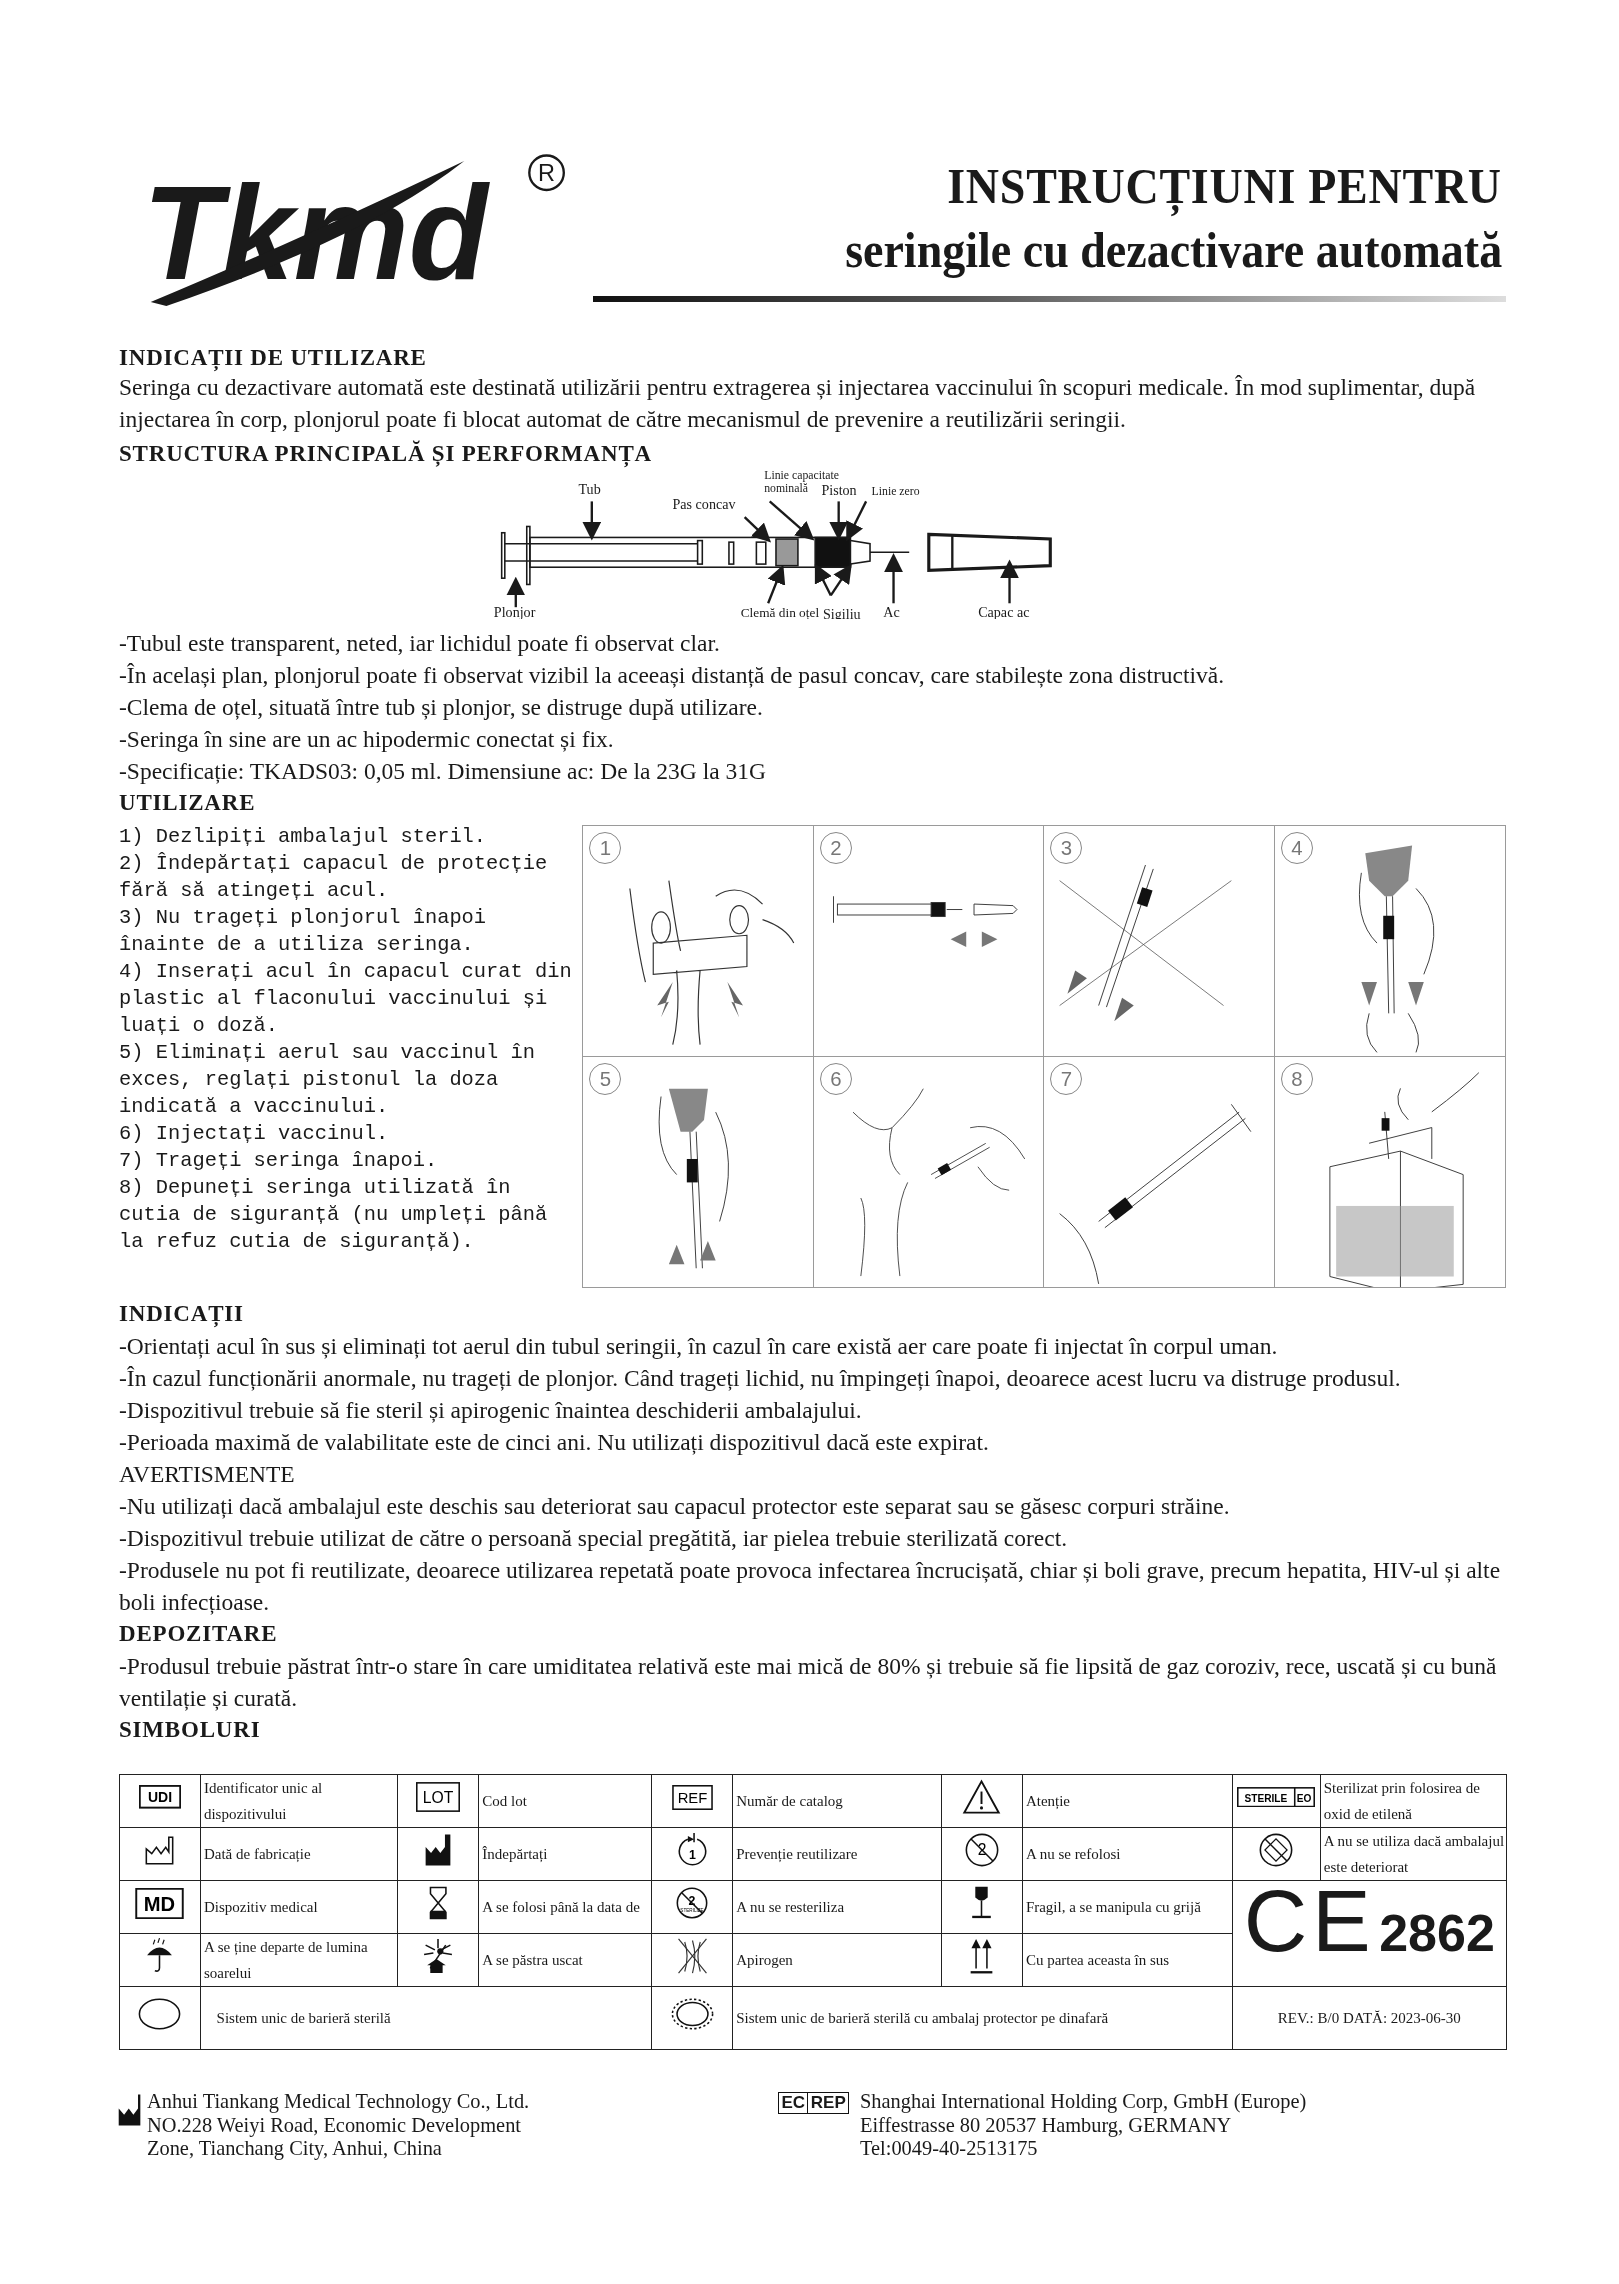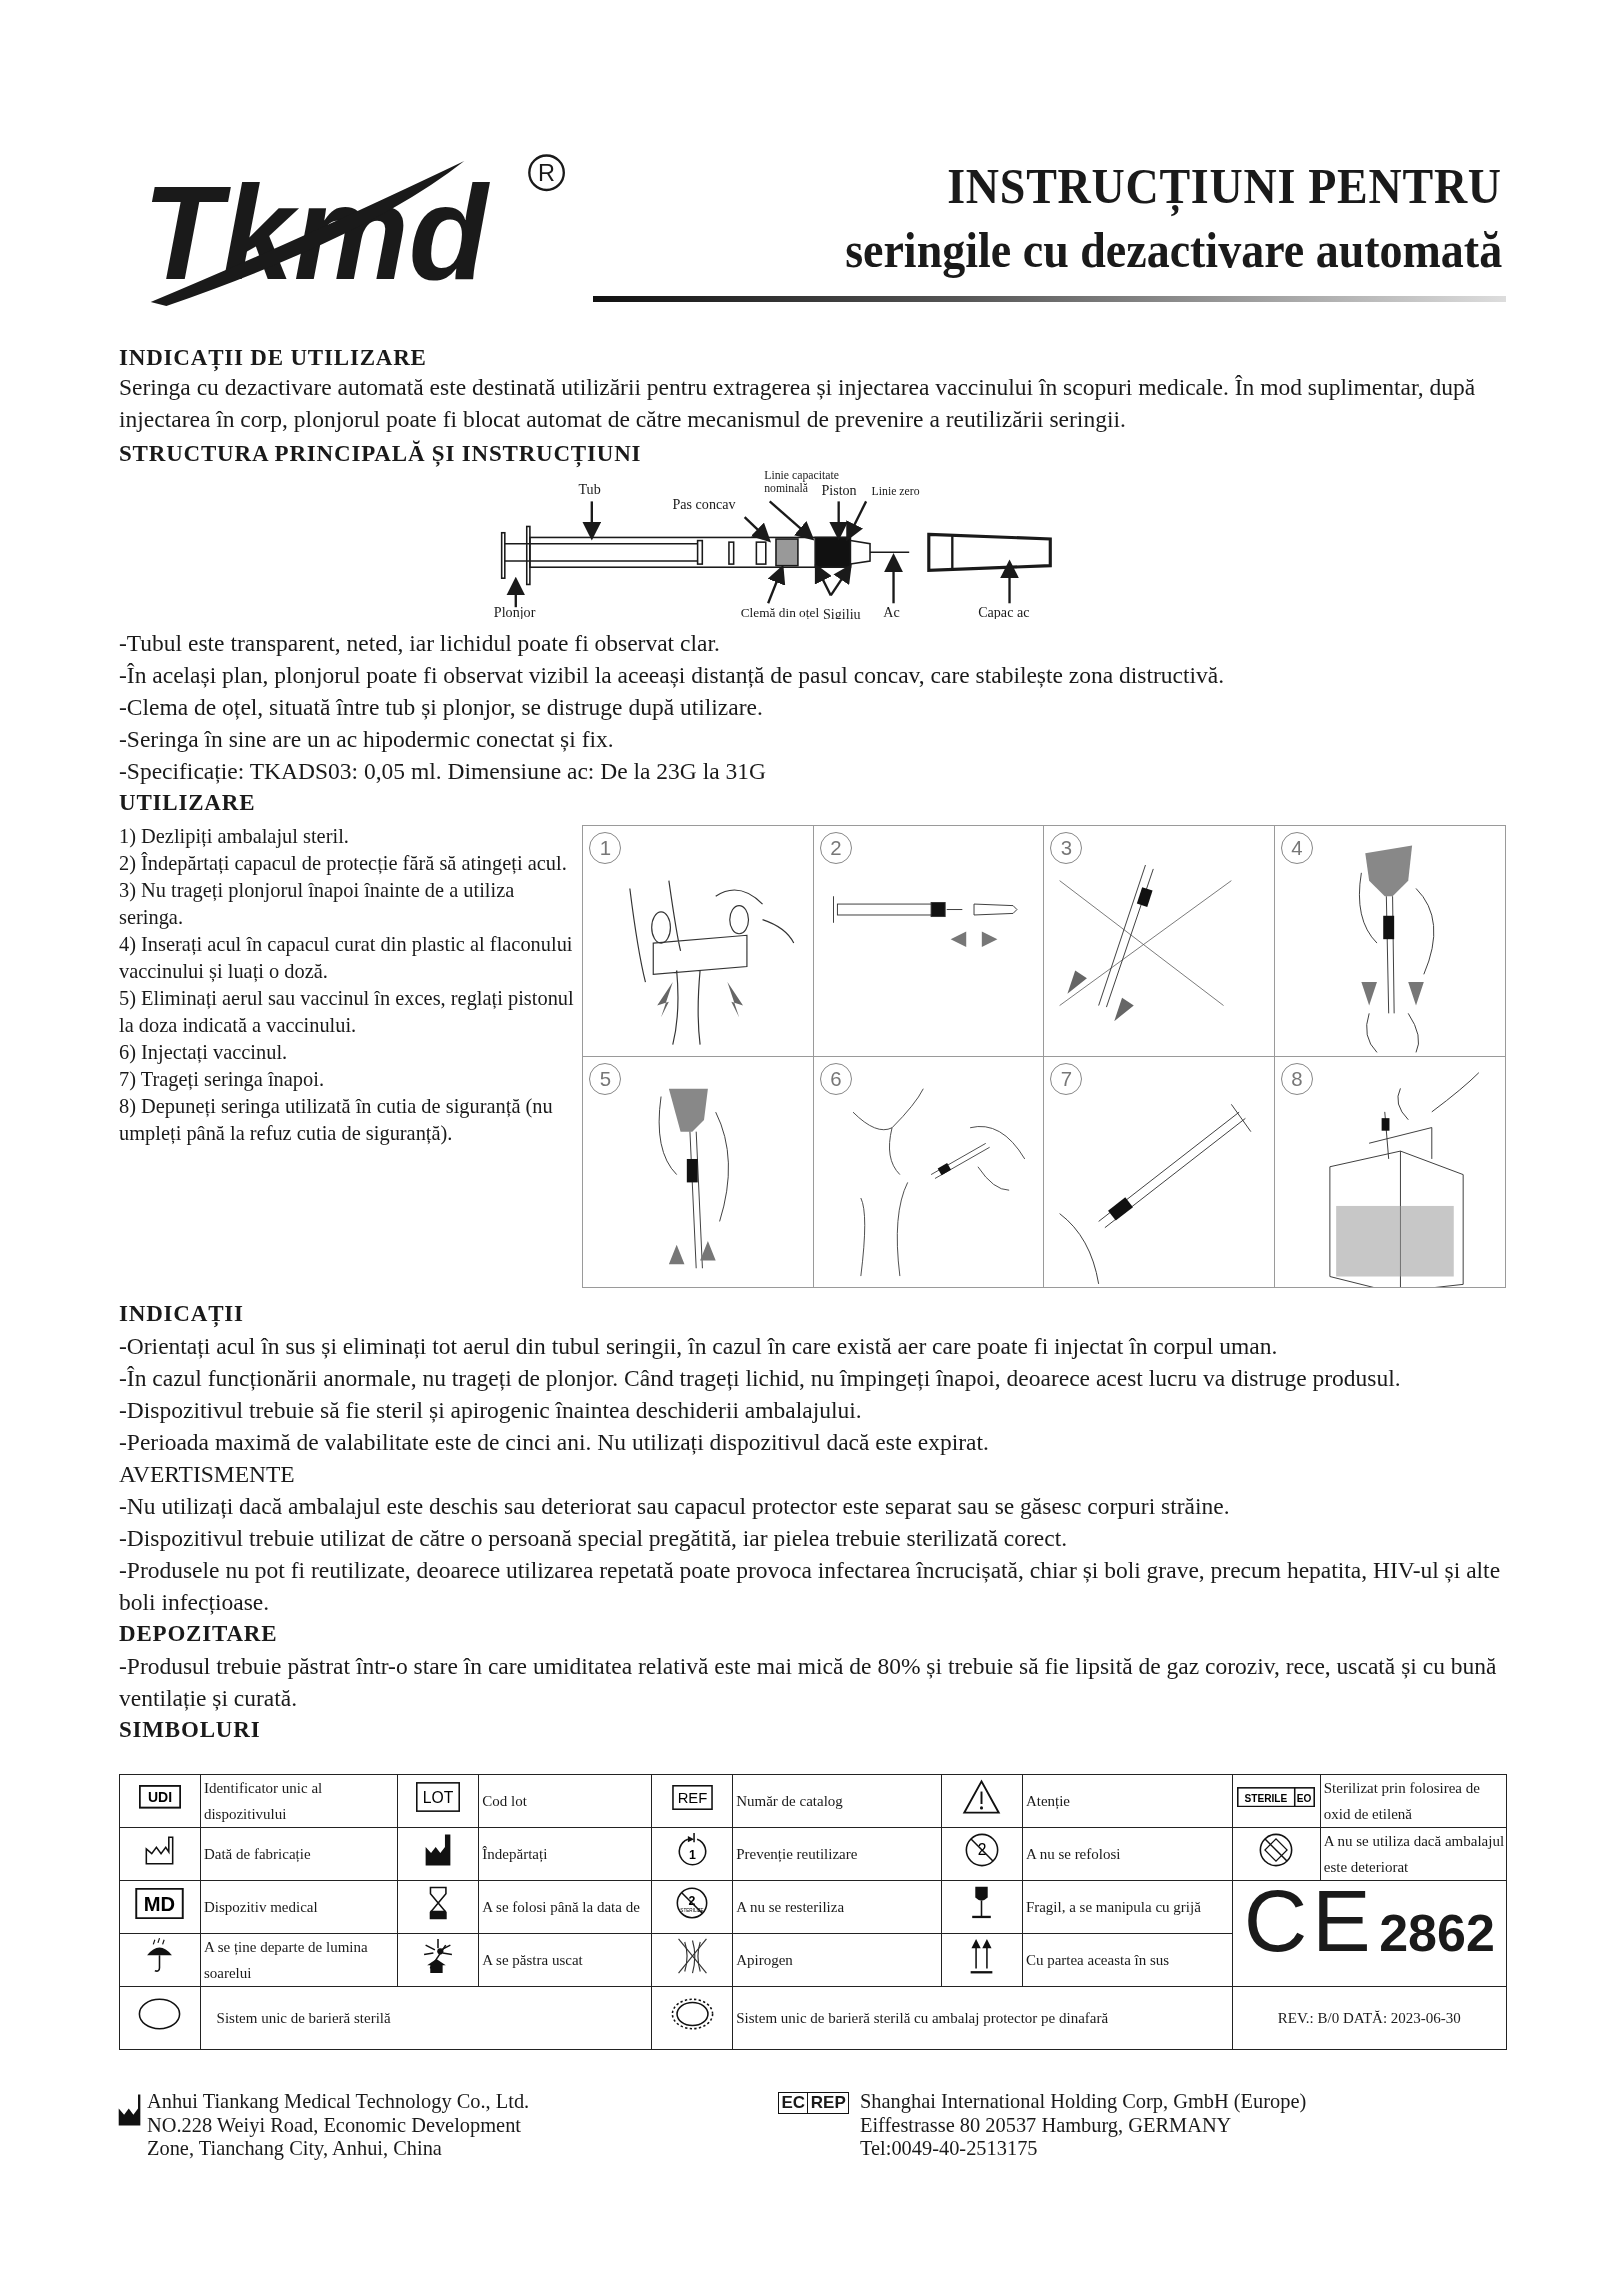--- a/index.html
+++ b/index.html
@@ -11,21 +11,21 @@
   #title1{right:118px;top:157px;font-size:50px;font-weight:bold;letter-spacing:0.8px;white-space:nowrap;transform:scaleX(0.92);transform-origin:right;}
   #title2{right:118px;top:221px;font-size:50px;font-weight:bold;white-space:nowrap;transform:scaleX(0.92);transform-origin:right;}
   #title-rule{left:593px;top:296px;width:913px;height:6.3px;background:linear-gradient(90deg,#111 0%,#555 40%,#ddd 100%);}
   .h{font-weight:bold;font-size:23px;letter-spacing:0.8px;}
   .p{font-size:23.5px;line-height:32px;}
   #indicatii{left:119px;top:345px;width:1388px;}
   #struct-title{left:119px;top:441px;}
   #diagram{left:486px;top:470px;width:674px;height:149px;}
   #bullets{left:119px;top:627px;width:1388px;}
   #utilizare{left:119px;top:790px;}
-  #steps{left:119px;top:823px;width:463px;font-size:20.4px;line-height:27px;}
+  #steps{left:119px;top:823px;width:463px;font-size:20.4px;line-height:27px;font-family:Liberation Mono, monospace;}
   #grid{left:582px;top:825px;width:924px;height:463px;border:1.6px solid #9a9a9a;box-sizing:border-box;
         display:grid;grid-template-columns:repeat(4,1fr);grid-template-rows:repeat(2,1fr);}
   .cell{border-right:1.6px solid #9a9a9a;border-bottom:1.6px solid #9a9a9a;position:relative;}
   .cell:nth-child(4n){border-right:none;}
   .cell:nth-child(n+5){border-bottom:none;}
   .num{position:absolute;left:6.3px;top:6.3px;width:30px;height:30px;border:1.2px solid #888;border-radius:50%;
        font-family:"Liberation Sans",sans-serif;font-size:20.4px;color:#777;text-align:center;line-height:30px;}
   .cell svg{position:absolute;left:0;top:0;width:100%;height:100%;}
   #precautii-block{left:119px;top:1298px;width:1403px;}
   #symbols{left:119px;top:1774px;width:1388px;border-collapse:collapse;position:absolute;border-radius:25px;}
@@ -47,21 +47,21 @@
 </svg>
 <div id="title1" class="abs">INSTRUCȚIUNI PENTRU</div>
 <div id="title2" class="abs">seringile cu dezactivare automată</div>
 <div id="title-rule" class="abs"></div>
 
 <div id="indicatii" class="abs">
   <div class="h">INDICAȚII DE UTILIZARE</div>
   <div class="p">Seringa cu dezactivare automată este destinată utilizării pentru extragerea și injectarea vaccinului în scopuri medicale. În mod suplimentar, după injectarea în corp, plonjorul poate fi blocat automat de către mecanismul de prevenire a reutilizării seringii.</div>
 </div>
 
-<div id="struct-title" class="abs h">STRUCTURA PRINCIPALĂ ȘI INSTRUCȚIUNI</div>
+<div id="struct-title" class="abs h">STRUCTURA PRINCIPALĂ ȘI PERFORMANȚA</div>
 
 <svg id="diagram" class="abs" viewBox="0 0 860 190" font-family="Liberation Serif, serif" font-size="18" fill="#1a1a1a">
   <defs>
       <marker id="ah" markerWidth="8" markerHeight="8" refX="4" refY="4" orient="auto">
         <path d="M0,0 L8,4 L0,8 Z" fill="#1a1a1a"></path>
       </marker>
     </defs>
   <g stroke="#1a1a1a" stroke-width="2" fill="none">
     <rect x="20" y="80" width="4" height="58"></rect>
     <rect x="52" y="72" width="4" height="74"></rect>

